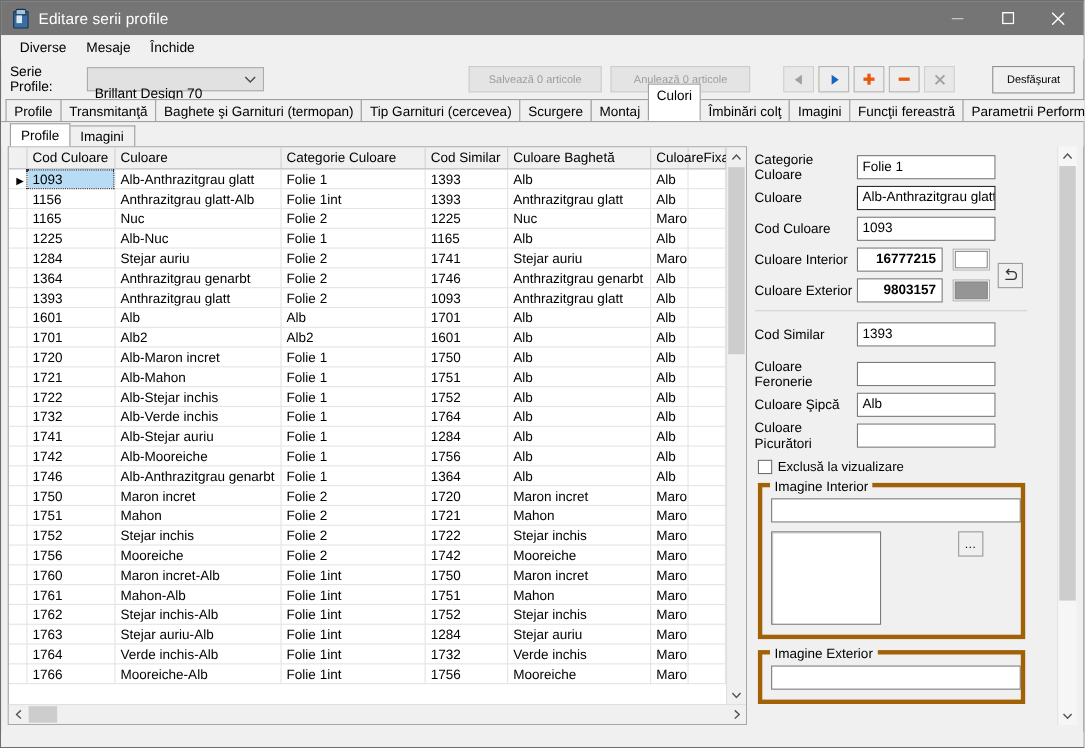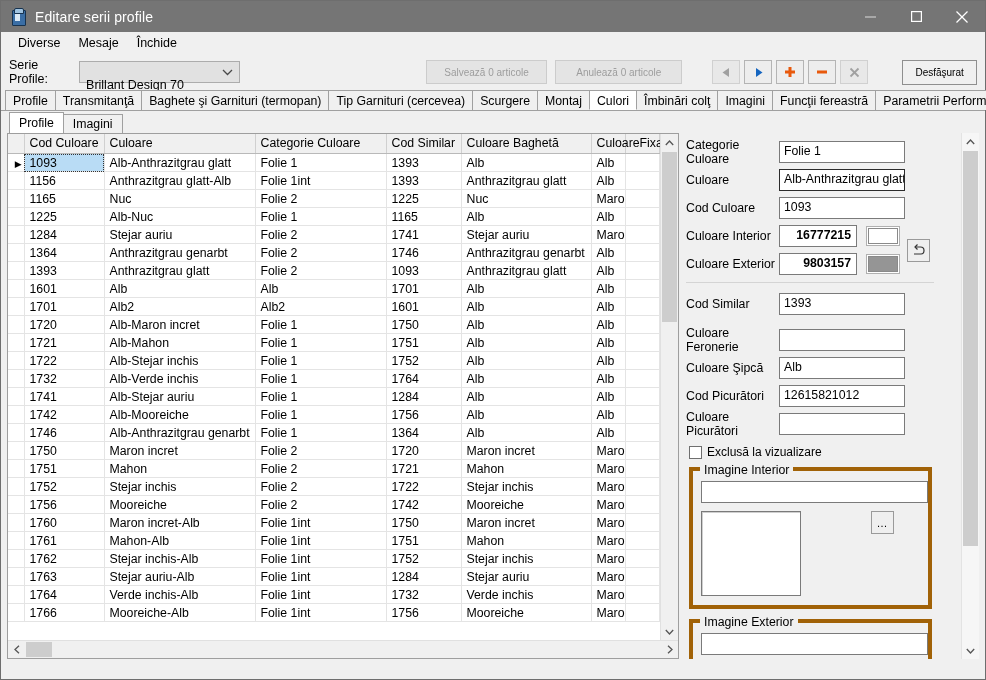--- a/index.html
+++ b/index.html
@@ -42,21 +42,21 @@
   .navgrp{display:flex;margin-left:30px;gap:4px;}
   .navbtn{width:28px;height:24px;border:1px solid #b4b4b4;background:#ededed;display:flex;align-items:center;justify-content:center;box-sizing:border-box;}
   .navbtn.dim{background:#e8e8e8;border-color:#d0d0d0;}
   .btn-expand{width:86px;height:25px;margin-left:34px;background:#f0f0f0;border:1px solid #8f8f8f;}
 
   
   .tabstrip{height:21px;display:flex;align-items:flex-end;padding-left:4px;position:relative;flex:0 0 auto;
             border-bottom:1px solid #a0a0a0;box-sizing:border-box;background:#f0f0f0;}
   .tab{height:20px;line-height:20px;padding:0 7px;font-size:12.3px;border:1px solid #a0a0a0;border-bottom:none;
        background:#f0f0f0;margin-right:-1px;box-sizing:border-box;white-space:nowrap;}
-  .tab.active{background:#ffffff;height:20px;line-height:21px;position:relative;z-index:3;border-bottom:1px solid #fff;}
+  .tab.active{background:#ffffff;height:34px;line-height:21px;position:relative;z-index:3;border-bottom:1px solid #fff;}
 
   .subtabstrip{height:22px;display:flex;align-items:flex-end;padding-left:8px;background:#f0f0f0;flex:0 0 auto;}
   .subtab{height:19px;line-height:19px;padding:0 9px;font-size:12.3px;border:1px solid #a0a0a0;border-bottom:none;
           background:#f0f0f0;margin-right:-1px;box-sizing:border-box;}
   .subtab.active{background:#ffffff;height:21px;line-height:21px;z-index:3;position:relative;}
 
   
   .content{flex:1;display:flex;padding:0 6px 6px 6px;box-sizing:border-box;min-height:0;}
 
   
@@ -579,24 +579,20 @@
         <div style="height:8px"></div>
         <div class="frow">
           <div class="flbl">Culoare Feronerie</div>
           <div class="fin wide"></div>
         </div>
         <div class="frow">
           <div class="flbl">Culoare Şipcă</div>
           <div class="fin wide">Alb</div>
         </div>
         <div class="frow">
-          <div class="flbl">Cod Picurători</div>
-          <div class="fin wide">12615821012</div>
-        </div>
-        <div class="frow">
           <div class="flbl">Culoare Picurători</div>
           <div class="fin wide"></div>
         </div>
 
         <div class="chkrow">
           <div class="chk"></div>
           <div>Exclusă la vizualizare</div>
         </div>
 
         <div class="group">

